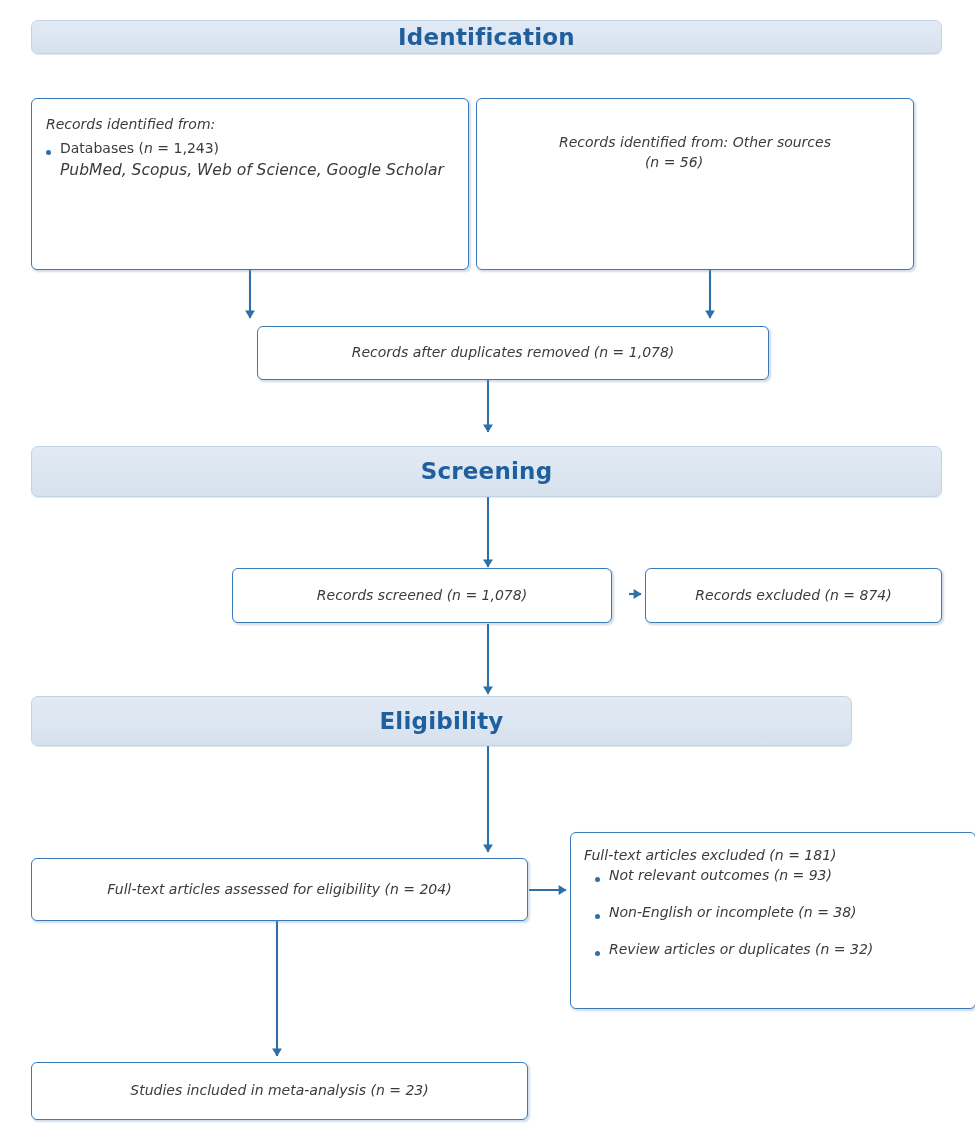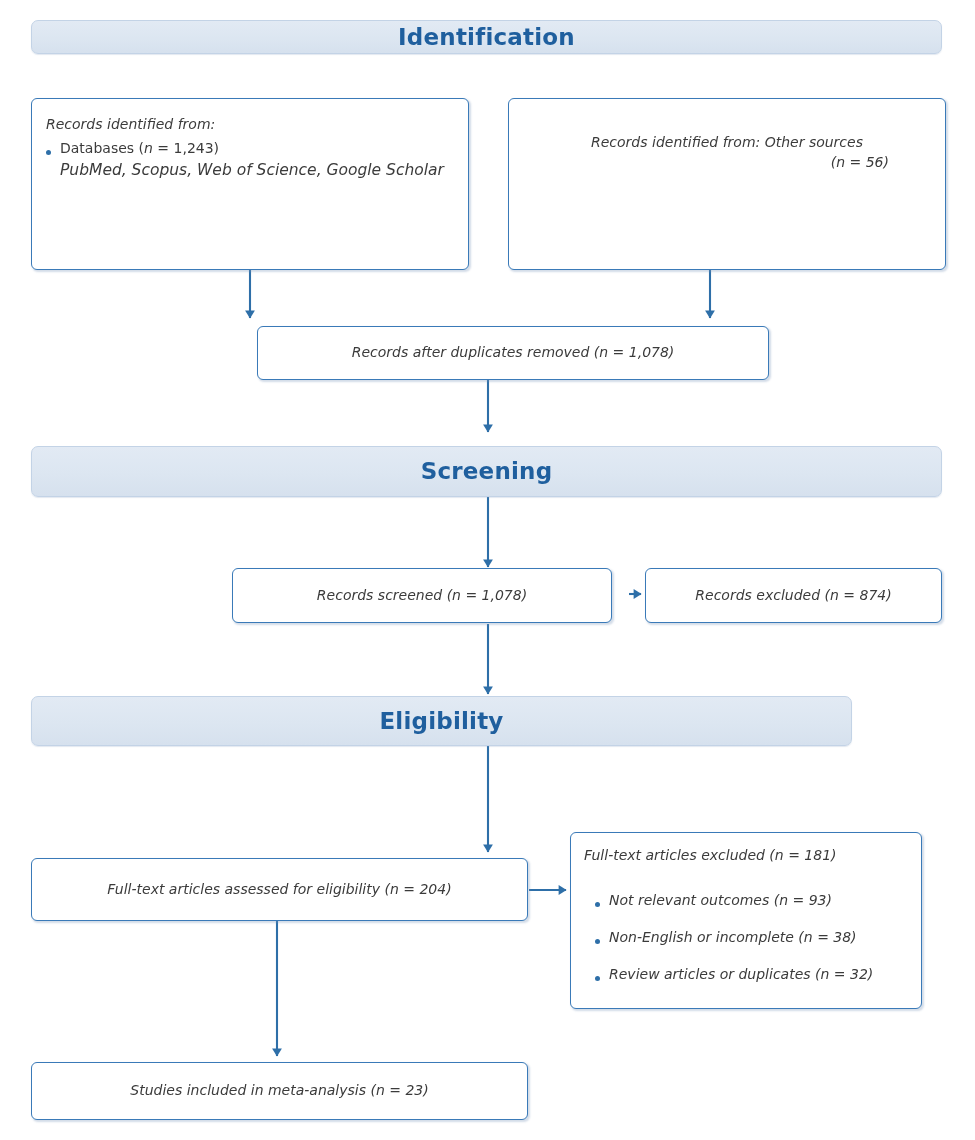--- a/index.html
+++ b/index.html
@@ -162,24 +162,24 @@
     <div class="node-inner top">
       <div class="txt">Records identified from:</div>
       <div class="bullet-row" style="margin-top:4px;">
         <span class="bullet-dot"></span>
         <span class="bullet-text txt upright"><span>Databases</span><span>&nbsp;</span><span>(</span><span class="nvar">n</span><span> = 1,243)</span></span>
       </div>
       <div class="txt sm sub-note">PubMed, Scopus, Web of Science, Google Scholar</div>
     </div>
   </div>
 
-  <div class="node" style="left:508px; top:98px; width:438px; height:172px;">
+  <div class="node" style="left:476px; top:98px; width:438px; height:172px;">
     <div class="node-inner" style="padding-top:34px; justify-content:flex-start;">
       <div class="txt" style="text-align:center;">Records identified from: Other sources</div>
-      <div class="txt" style="text-align:right; padding-right:42px;">(n = 56)</div>
+      <div class="txt" style="text-align:center; padding-right:42px;">(n = 56)</div>
     </div>
   </div>
 
   <div class="node" style="left:232px; top:326px; width:512px; height:54px;margin-left:25px;">
     <div class="node-inner center">
       <div class="txt">Records after duplicates removed (n = 1,078)</div>
     </div>
   </div>
 
   <div class="stage-band" style="left:31px; top:446px; width:911px; height:51px;">
@@ -195,24 +195,24 @@
   <div class="node" style="left:645px; top:568px; width:297px; height:55px;">
     <div class="node-inner center">
       <div class="txt">Records excluded (n = 874)</div>
     </div>
   </div>
 
   <div class="stage-band" style="left:31px; top:696px; width:821px; height:50px;justify-content:center;">
     <span class="stage-label">Eligibility</span>
   </div>
 
-  <div class="node" style="left:570px; top:832px; width:352px; height:177px;">
+  <div class="node" style="left:570px; top:832px; width:406px; height:177px;">
     <div class="node-inner top" style="padding-top:13px; padding-left:13px; padding-right:10px;">
       <div class="txt">Full-text articles excluded (n = 181)</div>
-      <div class="stack-wide" style="margin-top:25px; padding-left:11px;">
+      <div class="stack-wide" style="margin-top:0; padding-left:11px;">
         <div class="bullet-row">
           <span class="bullet-dot"></span>
           <span class="bullet-text txt">Not relevant outcomes (n = 93)</span>
         </div>
         <div class="bullet-row">
           <span class="bullet-dot"></span>
           <span class="bullet-text txt">Non-English or incomplete (n = 38)</span>
         </div>
         <div class="bullet-row">
           <span class="bullet-dot"></span>

